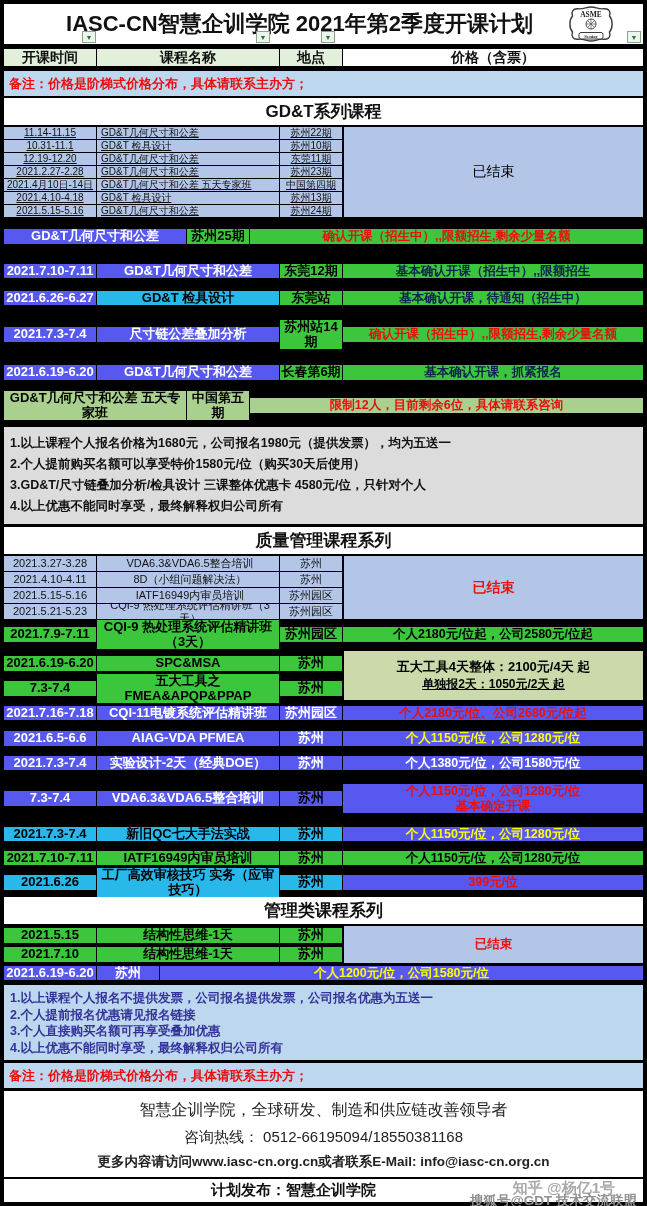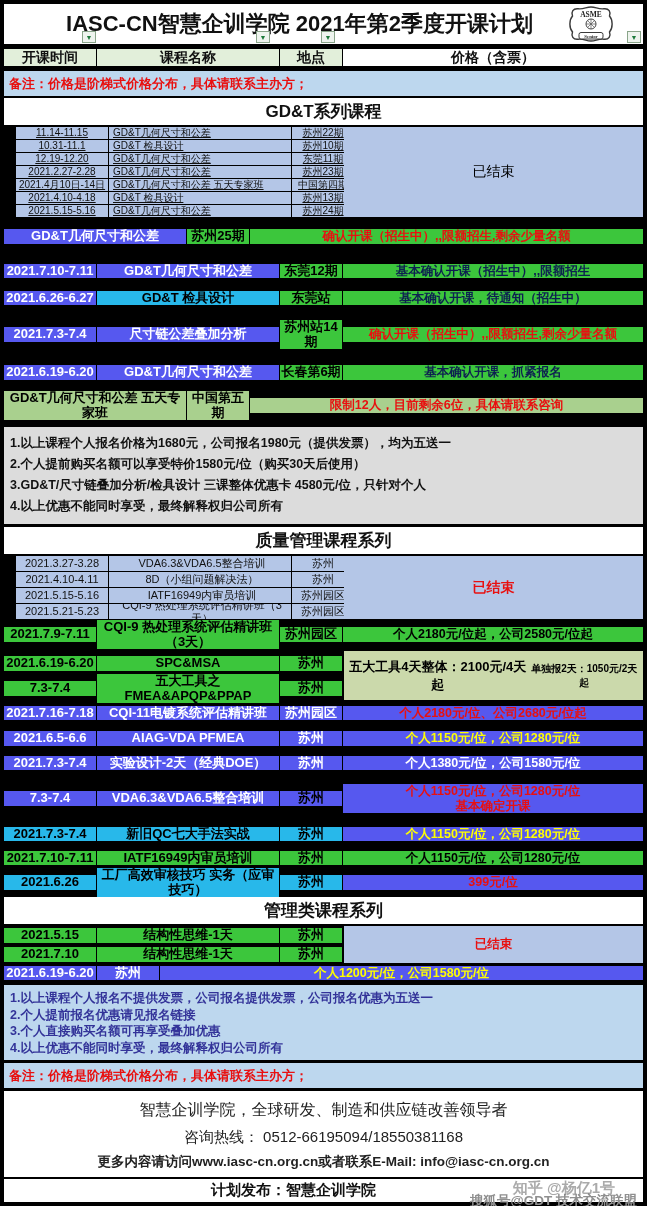--- a/index.html
+++ b/index.html
@@ -41,21 +41,21 @@
   
   .headrow { height:25px; font-size:14px; font-weight:bold; color:#111; }
   .headrow .cell { background:#e2efda; }
   .headrow .p { background:#ffffff; }
 
   .remark { height:25px; background:#bdd7ee; color:#e81010; font-weight:bold; font-size:13px; display:flex; align-items:center; padding-left:5px; margin-bottom:2px; flex:none; }
 
   .sectitle { height:27px; background:#fff; color:#111; font-weight:bold; font-size:17px; display:flex; align-items:center; justify-content:center; margin-bottom:2px; flex:none; }
 
   
-  .hist-row { display:flex; gap:1px; height:12px; font-size:10px; color:#111;margin-left:12px; }
+  .hist-row { display:flex; gap:1px; height:12px; font-size:10px; color:#111; }
   .hist-row .cell { background:#b4c6e7; }
   .hist-row .c { justify-content:flex-start; padding-left:4px; }
   .q-hist .hist-row { height:15px; font-size:11px; }
   .hist-row .u { text-decoration:underline; }
 
   .finished-cell { font-size:14px; }
 
   
   .up .cell { font-weight:bold; font-size:13px; }
   .up .p { font-size:12.5px; padding:0 3px; }
@@ -244,23 +244,23 @@
         <div class="cell d bg-green">2021.6.19-6.20</div>
         <div class="cell c bg-green">SPC&amp;MSA</div>
         <div class="cell l bg-green sm">苏州</div>
       </div>
       <div class="row" style="height:23px; margin-bottom:0;">
         <div class="cell d bg-green">7.3-7.4</div>
         <div class="cell c bg-green sm">五大工具之FMEA&amp;APQP&amp;PPAP</div>
         <div class="cell l bg-green sm">苏州</div>
       </div>
     </div>
-    <div class="p bg-sage" style="flex-direction:row; display:flex; justify-content:center;">
+    <div class="p bg-sage" style="flex-direction:column; display:flex; justify-content:center;">
       <div class="bold" style="font-size:13px;">五大工具4天整体：2100元/4天 起</div>
-      <div class="bold" style="font-size:10px;">单独报2天：1050元/2天  起</div>
+      <div class="bold" style="font-size:12px;text-decoration:underline;">单独报2天：1050元/2天  起</div>
     </div>
   </div>
 
   <div class="row up mb2" style="height:24px;">
     <div class="cell d bg-purple t-white">2021.7.16-7.18</div>
     <div class="cell c bg-purple t-white sm">CQI-11电镀系统评估精讲班</div>
     <div class="cell l bg-purple t-white sm">苏州园区</div>
     <div class="cell p bg-purple t-red">个人2180元/位、公司2680元/位起</div>
   </div>
   <div class="row up mb2" style="height:23px;">

